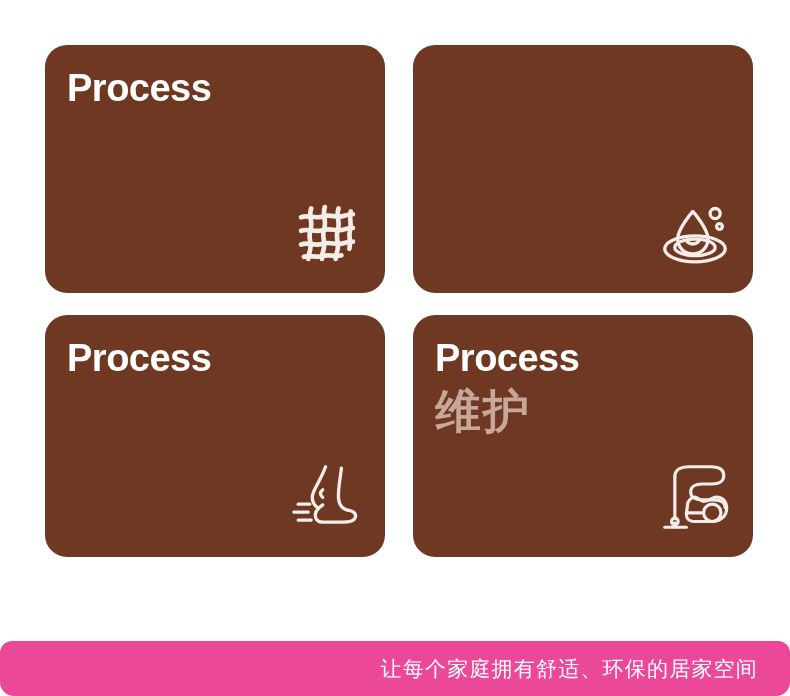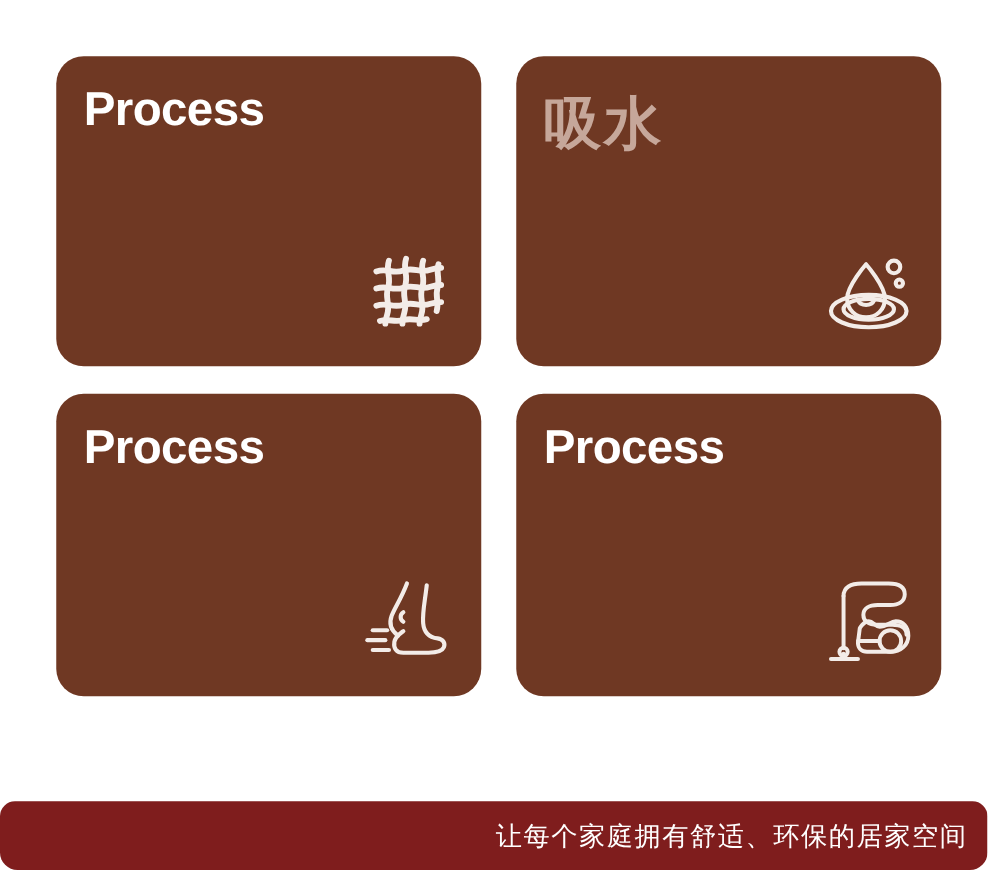--- a/index.html
+++ b/index.html
@@ -85,27 +85,27 @@
     height: 100%;
   }
 
   
   .footer-bar {
     position: absolute;
     left: 0;
     top: 641px;
     width: 790px;
     height: 55px;
-    background: #7f1d1d;
+    background: #ec4899;
     border-radius: 12px 12px 14px 14px;
     display: flex;
     align-items: center;
     justify-content: flex-end;
     box-sizing: border-box;
-    padding-right: 16px;
+    padding-right: 32px;
   }
 
   .footer-text {
     color: #ffffff;
     font-family: "DejaVu Sans", "Liberation Sans", sans-serif;
     font-size: 21px;
     font-weight: normal;
     letter-spacing: 1.2px;
     white-space: nowrap;
   }
@@ -130,21 +130,20 @@
           <path d="M14 28 C26 24 32 31 44 27 C56 23 62 30 74 26 C80 24 83 24 86 24"></path>
           <path d="M14 47 C26 43 32 50 44 46 C56 42 62 49 74 45 C80 43 84 43 86 43"></path>
           <path d="M14 66 C26 62 32 69 44 65 C56 61 62 68 74 64 C80 62 84 62 86 62"></path>
           <path d="M18 83 C28 80 34 85 44 82 C54 79 60 84 70 81"></path>
         </svg>
       </div>
     </div>
 
     <div class="card wide-title">
       <div class="card-cn">
-        <span class="cn-line">吸水</span>
       </div>
       <div class="card-icon">
         <svg viewBox="0 0 100 100" fill="none" stroke="#f3ece8" stroke-width="4.6" stroke-linecap="round" stroke-linejoin="round">
 
           <ellipse cx="50" cy="72" rx="42" ry="18"></ellipse>
 
           <ellipse cx="50" cy="70" rx="28" ry="11.5"></ellipse>
 
           <path d="M47 20 C47 20 26 44 26 58 C26 70.5 35.4 79 47 79 C58.6 79 68 70.5 68 58 C68 44 47 20 47 20 Z"></path>
 
@@ -170,20 +169,21 @@
           <path d="M10 60 H26"></path>
           <path d="M4 71 H24"></path>
           <path d="M10 82 H28"></path>
         </svg>
       </div>
     </div>
 
     <div class="card">
       <div class="card-title">Process</div>
       <div class="card-cn">
+        <span class="cn-line">维护</span>
       </div>
       <div class="card-icon">
         <svg viewBox="0 0 100 100" fill="none" stroke="#f3ece8" stroke-width="4.4" stroke-linecap="round" stroke-linejoin="round">
 
           <path d="M22 22 C22 44 22 66 22 80"></path>
 
           <path d="M8 92 H38"></path>
           <path d="M22 86 L22 92"></path>
           <circle cx="22" cy="84" r="4.6"></circle>
 

